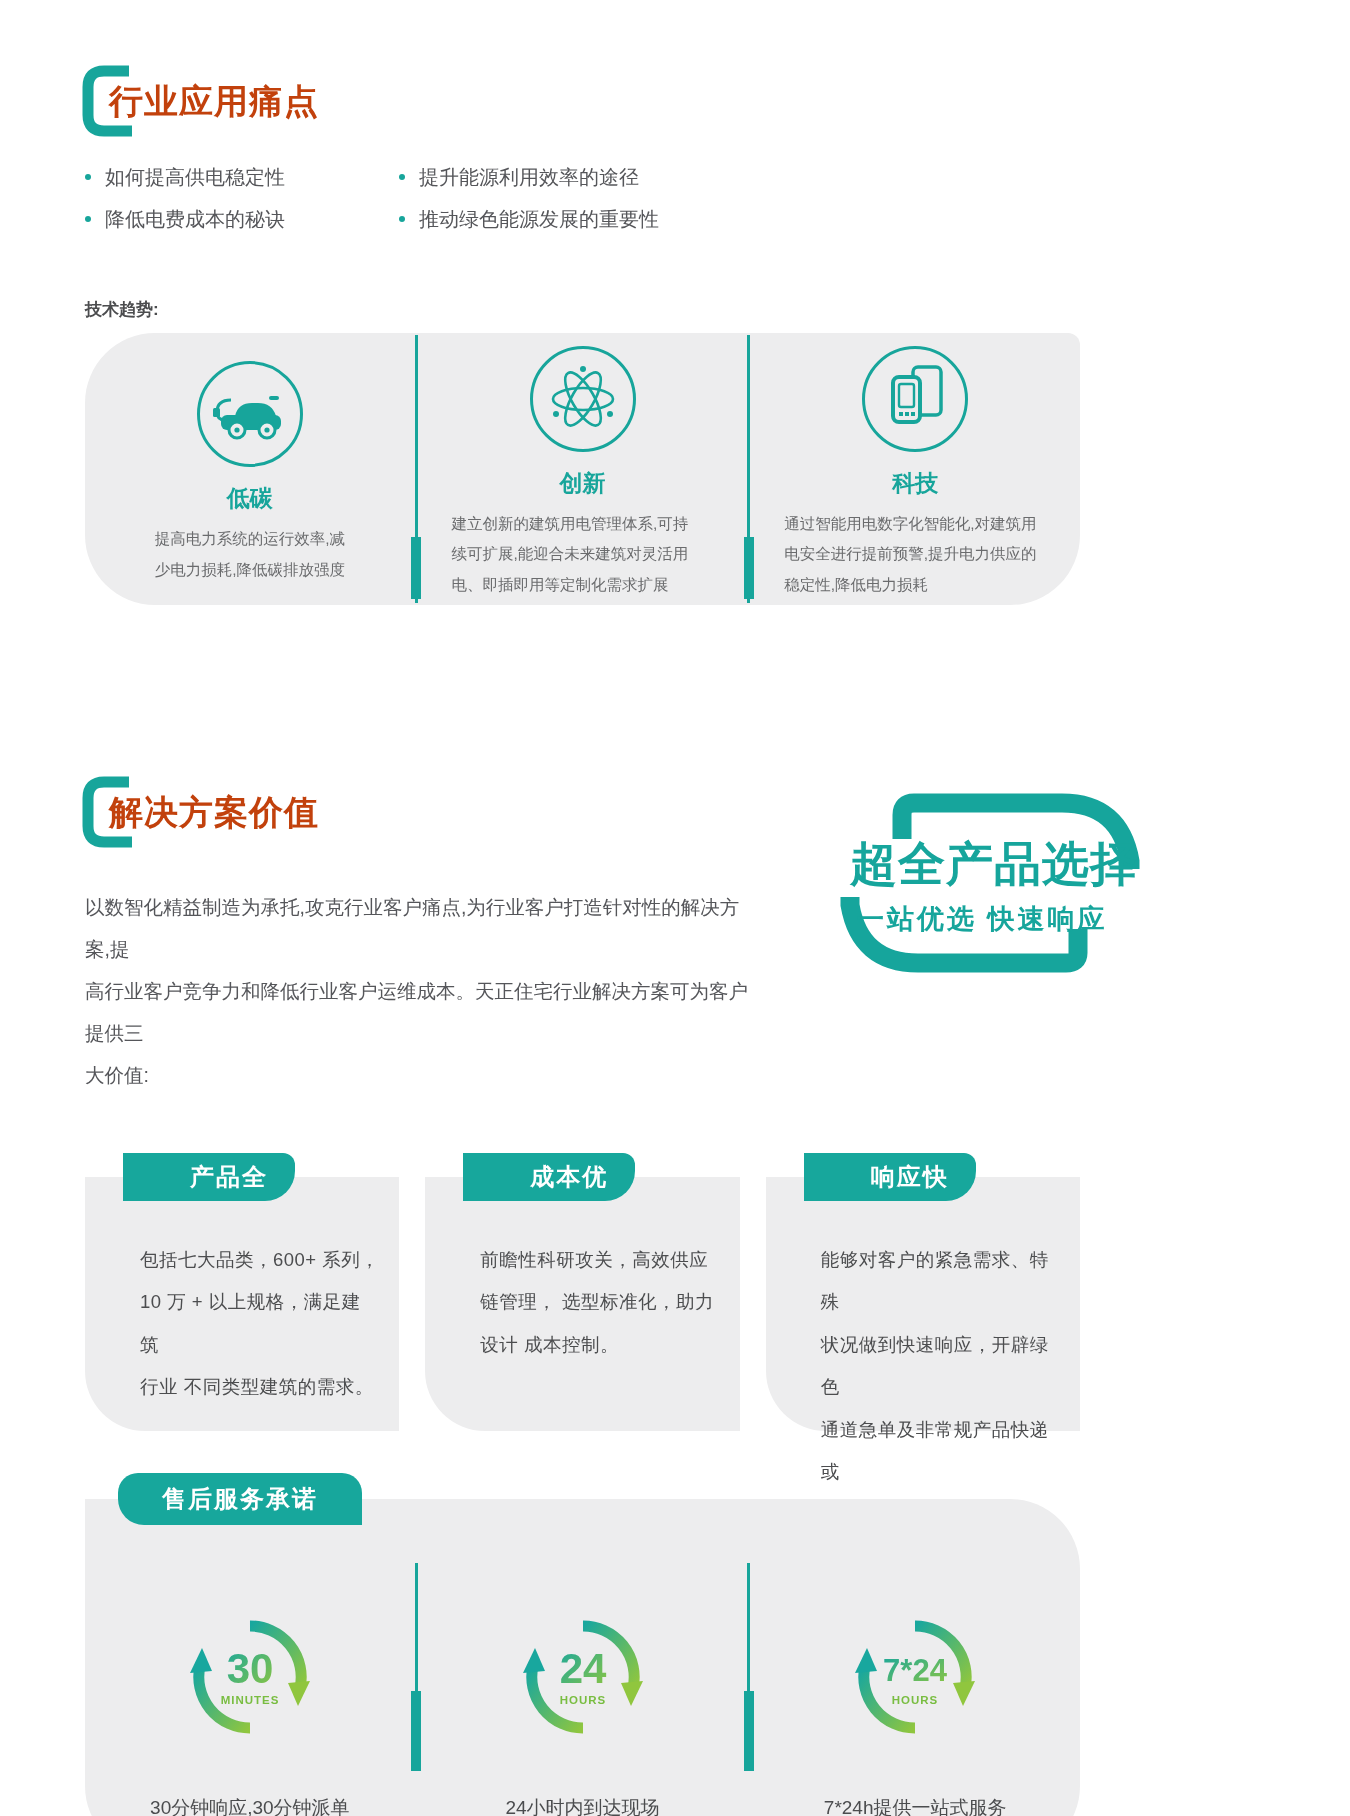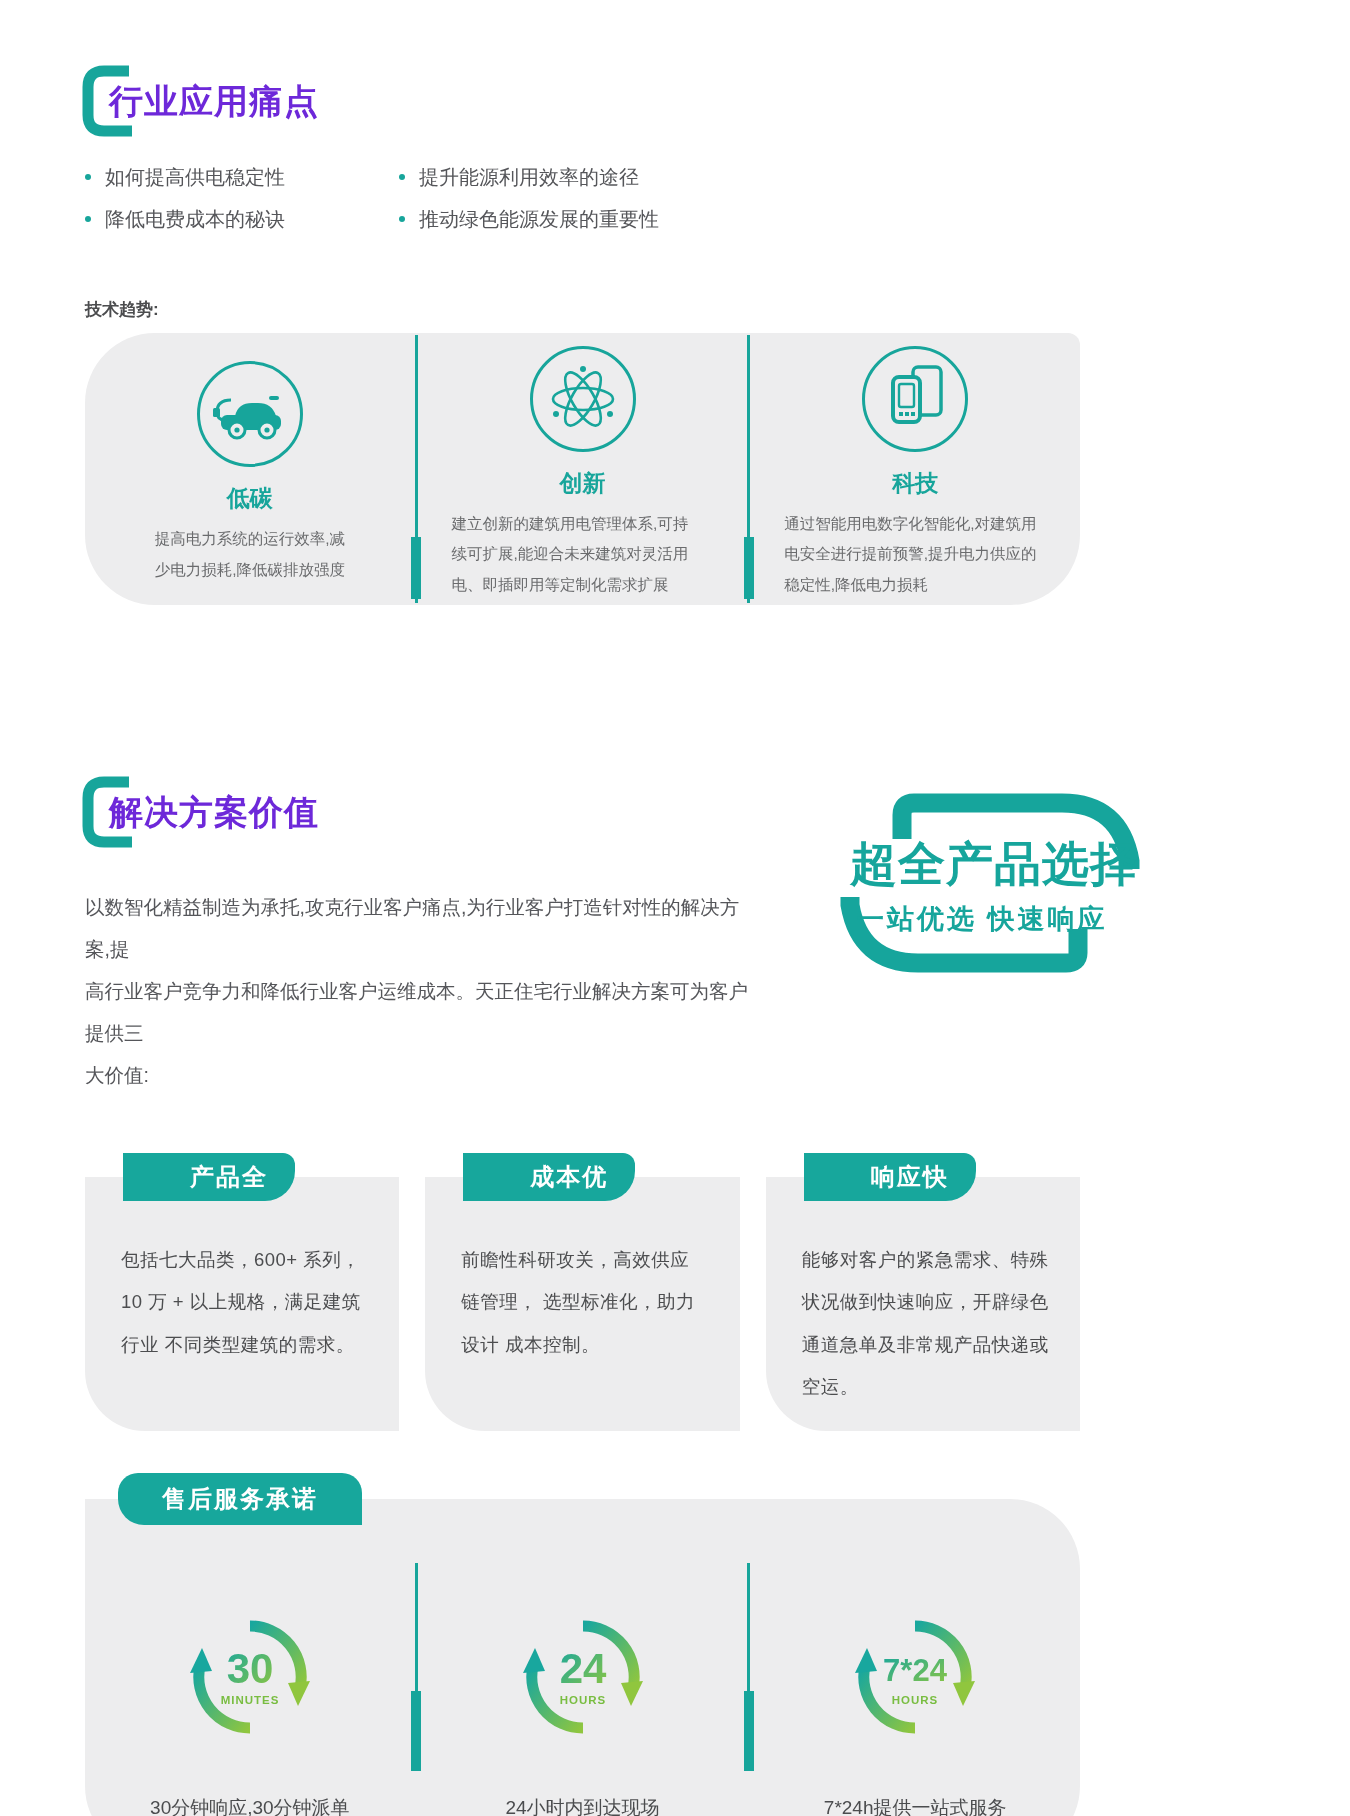--- a/index.html
+++ b/index.html
@@ -9,21 +9,21 @@
     font-family:"Liberation Sans","DejaVu Sans",sans-serif;
     color:#595a5c;
   }
   .content { width:995px; padding-top:62px; margin-left:85px; position:relative; }
 
   
   .sec-header { position:relative; height:78px; }
   .sec-header svg.bracket { position:absolute; left:-8px; top:0; }
   .sec-header h2 {
     position:relative; margin-left:24px; line-height:78px;
-    font-size:34px; font-weight:800; color:#6d28d9; letter-spacing:1px;
+    font-size:34px; font-weight:800; color:#c2410c; letter-spacing:1px;
   }
 
   
   .bullets { margin-top:16px; }
   .bullet-row { display:flex; }
   .bullet-cell { display:flex; align-items:center; height:42px; font-size:20px; color:#55565a; }
   .bullet-cell.c1 { width:314px; }
   .dot { width:6px; height:6px; border-radius:50%; background:#17a59b; margin-right:14px; flex:0 0 auto; }
 
   .trend-label { margin-top:58px; font-size:17px; font-weight:700; color:#4b4c4e; }
@@ -73,21 +73,21 @@
     position:absolute; top:0; left:38px; width:172px; height:48px; z-index:2;
     background:#17a79c; color:#ffffff; font-size:24px; font-weight:700;
     border-radius:0 12px 30px 0; display:flex; align-items:center; justify-content:center;
     letter-spacing:2px;
     padding-left:40px;
   }
   .card-body {
     background:#ededee; height:254px; border-radius:0 0 0 60px;
     padding:62px 20px 0 36px;
   }
-  .card-desc { font-size:18.5px; line-height:2.3; color:#4c4d4f; white-space:pre-line; letter-spacing:0.5px; }
+  .card-desc { font-size:18.5px; line-height:2.3; color:#4c4d4f; white-space:pre-line; letter-spacing:0.5px;margin-left:19px; }
 
   
   .service { margin-top:42px; }
   .service-pill {
     position:relative; z-index:2; margin-left:33px; width:244px; height:52px;
     background:#17a79c; color:#ffffff; font-size:24px; font-weight:700; letter-spacing:2px;
     border-radius:20px 20px 0 26px; display:flex; align-items:center; justify-content:center;
   }
   .spanel {
     position:relative; z-index:1; margin-top:-26px; height:357px;

